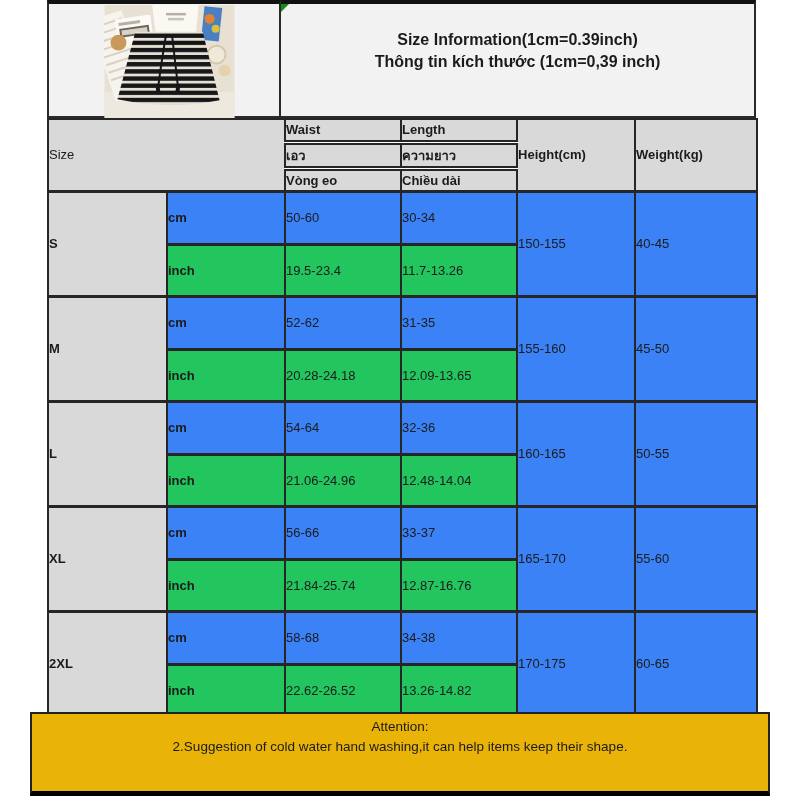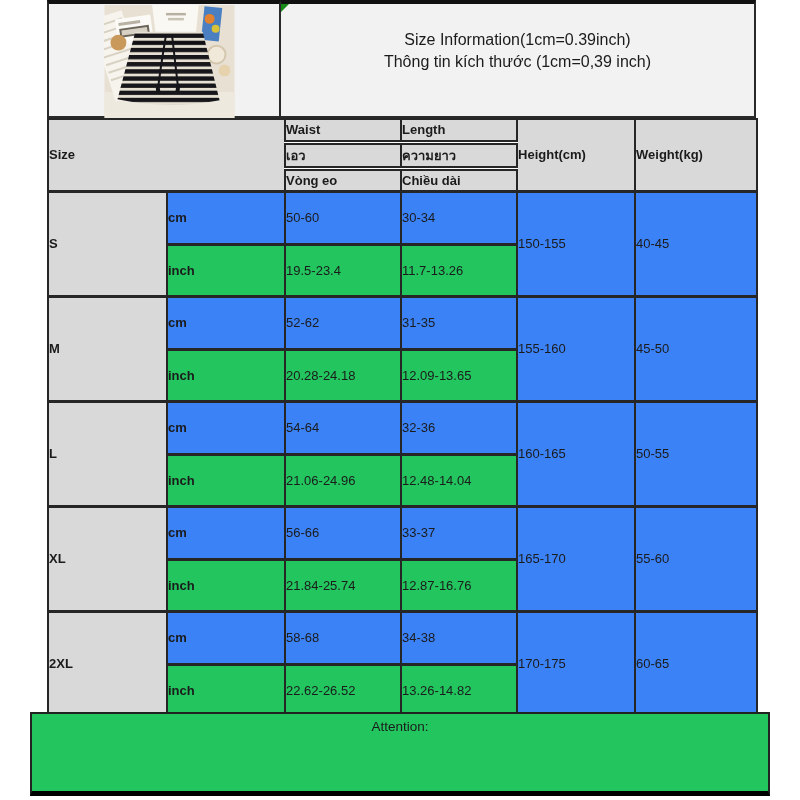--- a/index.html
+++ b/index.html
@@ -13,54 +13,54 @@
     border-top:4px solid #111; border-left:2px solid #2a2a2a;
     border-right:2px solid #2a2a2a; border-bottom:2px solid #2a2a2a;
   }
   .photo { position:absolute; left:55px; top:1px; width:131px; height:113px; }
   .title-cell {
     position:absolute; left:281px; top:0; width:475px; height:118px;
     background:#f2f2f2;
     border-top:4px solid #111; border-right:2px solid #2a2a2a; border-bottom:2px solid #2a2a2a;
     text-align:center; padding-top:25px;
   }
-  .title-line { font-size:16px; font-weight:normal; line-height:22px; }
+  .title-line { font-size:16px; font-weight:bold; line-height:22px; }
   .flag {
     position:absolute; top:0; left:0; width:0; height:0;
     border-top:8px solid #168a16; border-right:8px solid transparent;
   }
 
   
   .size-table {
     position:absolute; left:47px; top:118px; width:709px;
     border-collapse:collapse; table-layout:fixed;
   }
   .size-table td {
     border:2px solid #262626; vertical-align:middle;
     font-size:13px; overflow:hidden;
   }
   tr.hdr { height:23px; }
   tr.r-cm { height:53px; }
   tr.r-in { height:52px; }
   .c-gray { background:#d9d9d9; }
   .c-lite { background:#3b82f6; }
   .c-white { background:#22c55e; }
-  .size-hdr { font-size:27px; font-weight:bold;margin-left:14px; }
+  .size-hdr { font-size:27px; font-weight:normal;margin-left:14px; }
   .hsub { font-weight:bold; }
   .hsub-dbl { border-bottom:5px double #262626 !important; font-weight:bold; }
   .hw-hdr { font-size:13.5px; font-weight:bold; }
   .szlab { font-size:15px; font-weight:bold; }
   .unit { font-weight:bold; }
   tr.r-in td { border-top:3px solid #262626; }
   tr.r-cm td { border-top:3px solid #262626; }
 
   
   .attention {
     position:absolute; left:30px; top:712px; width:740px; height:84px;
-    background:#22c55e;
+    background:#eab308;
     border:2px solid #222; border-bottom:5px solid #000;
     text-align:center; padding:3px 12px; font-size:13.5px; line-height:20px;
   }
 </style>
 </head>
 <body>
 
 <div class="canvas">
 
   <div class="img-cell">
@@ -209,15 +209,16 @@
       <tr class="r-in">
         <td class="c-white unit">inch</td>
         <td class="c-white">22.62-26.52</td>
         <td class="c-white">13.26-14.82</td>
       </tr>
     </tbody>
   </table>
 
   <div class="attention">
     <div>Attention:</div>
+    <div>2.Suggestion of cold water hand washing,it can help items keep their shape.</div>
   </div>
 
 </div>
 
 </body></html>

